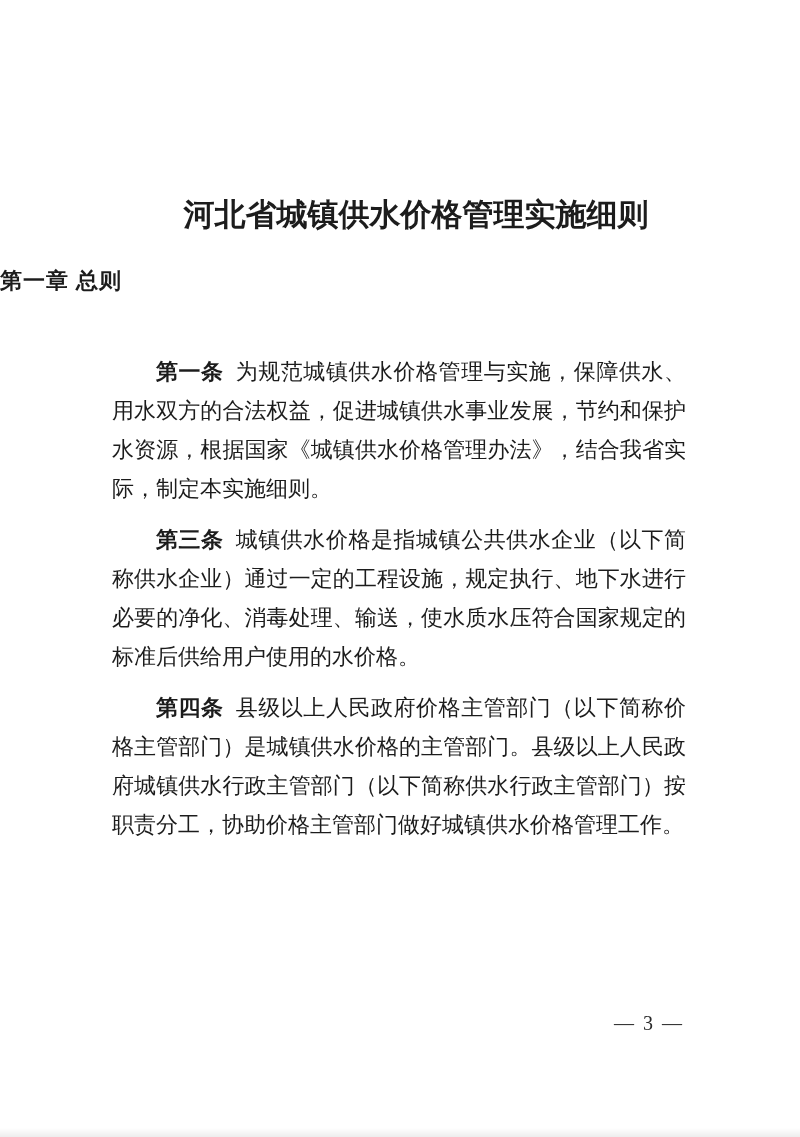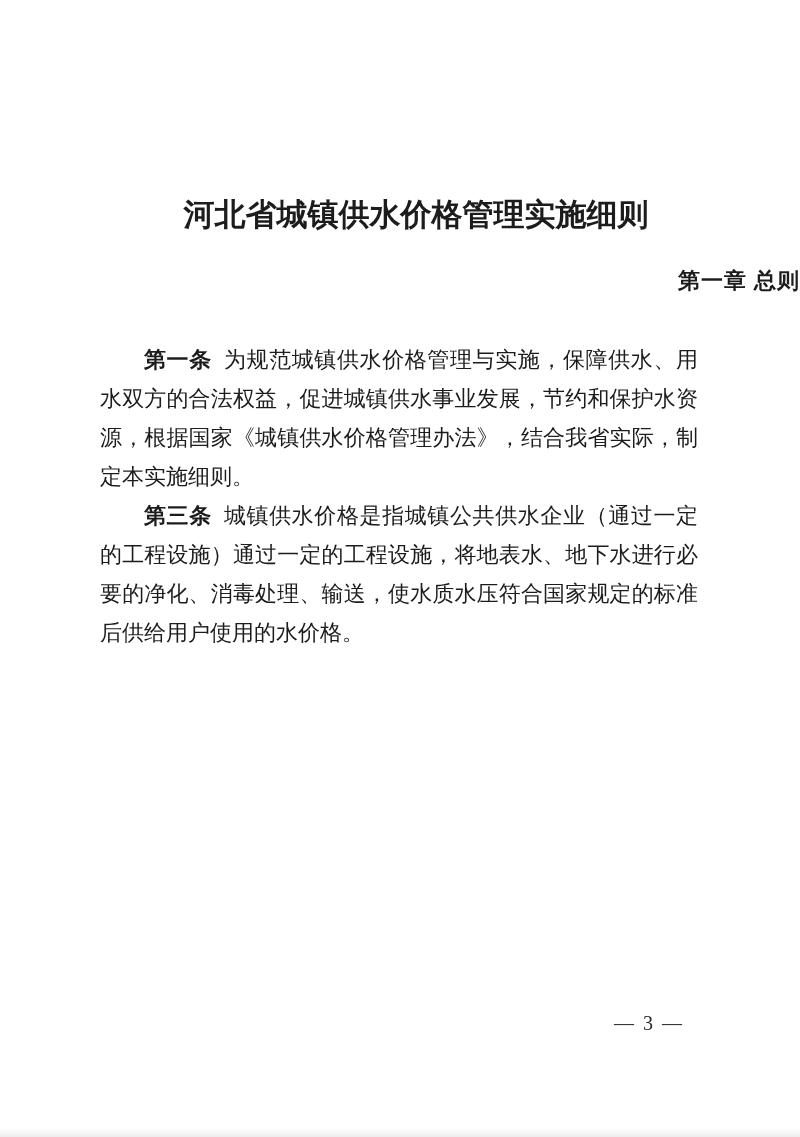--- a/index.html
+++ b/index.html
@@ -29,39 +29,39 @@
     font-weight: bold;
     letter-spacing: 0px;
     font-family: "Liberation Serif", serif;
   }
   .chapter-heading {
     position: absolute;
     top: 266px;
     left: 0;
     width: 100%;
     margin: 0;
-    text-align: right;
+    text-align: left;
     font-size: 22px;
     line-height: 30px;
     font-weight: 600;
     letter-spacing: 1px;
     font-family: "Liberation Sans", sans-serif;
   }
   .doc-body {
     position: absolute;
     top: 340px;
     left: 100px;
     width: 598px;
     font-size: 22px;
     line-height: 39px;
     text-align: justify;
     text-justify: inter-ideograph;
   }
   .doc-body p {
-    margin: 0;
+    margin: 12px;
     text-indent: 2em;
   }
   .article-num {
     font-weight: bold;
     font-family: "Liberation Sans", sans-serif;
     margin-right: 0.55em;
   }
   .page-number {
     position: absolute;
     top: 1011px;
@@ -85,20 +85,21 @@
 <body>
 
 <div class="page">
 
   <h1 class="doc-title">河北省城镇供水价格管理实施细则</h1>
 
   <h2 class="chapter-heading">第一章 总则</h2>
 
   <div class="doc-body">
     <p><span class="article-num">第一条</span><span>为规范城镇供水价格管理与实施，保障供水、用水双方的合法权益，促进城镇供水事业发展，节约和保护水资源，根据国家《城镇供水价格管理办法》，结合我省实际，制定本实施细则。</span></p>
-    <p><span class="article-num">第三条</span><span>城镇供水价格是指城镇公共供水企业（通过一定的工程设施）通过一定的工程设施，将地表水、地下水进行必要的净化、消毒处理、输送，使水质水压符合国家规定的标准后供给用户使用的水价格。</span></p>
+    <p><span class="article-num">第三条</span><span>城镇供水价格是指城镇公共供水企业（以下简称供水企业）通过一定的工程设施，规定执行、地下水进行必要的净化、消毒处理、输送，使水质水压符合国家规定的标准后供给用户使用的水价格。</span></p>
+    <p><span class="article-num">第四条</span><span>县级以上人民政府价格主管部门（以下简称价格主管部门）是城镇供水价格的主管部门。县级以上人民政府城镇供水行政主管部门（以下简称供水行政主管部门）按职责分工，协助价格主管部门做好城镇供水价格管理工作。</span></p>
   </div>
 
   <div class="page-number">— 3 —</div>
 
   <div class="scan-edge"></div>
 
 </div>
 
 </body></html>

